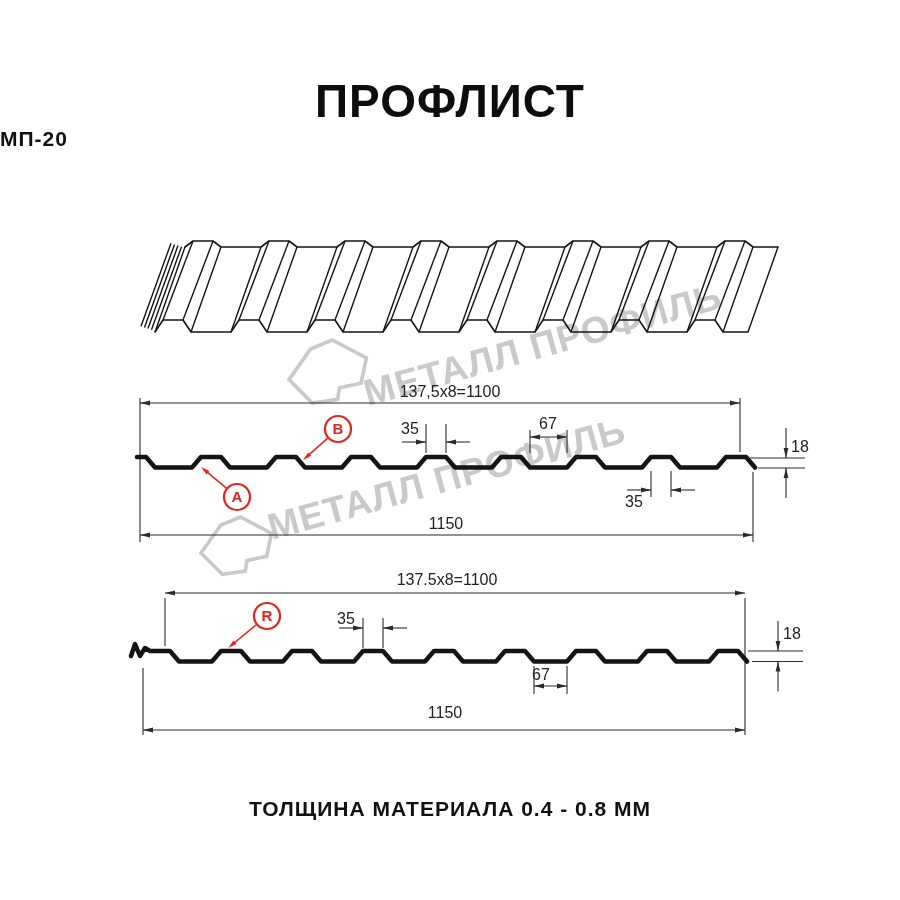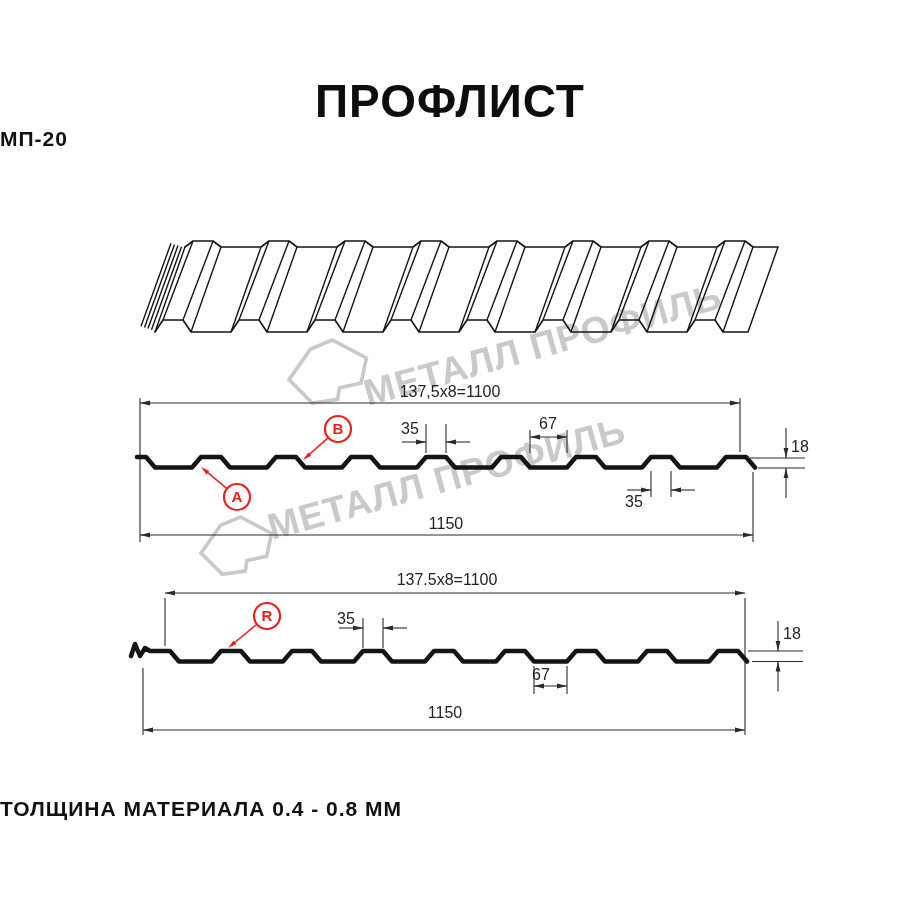--- a/index.html
+++ b/index.html
@@ -9,21 +9,21 @@
   }
   .page-title{
     position:absolute;top:74px;left:0;right:0;text-align:center;
     font-size:46px;font-weight:700;letter-spacing:1px;color:#0d0d0d;
   }
   .page-subtitle{
     position:absolute;top:127px;left:0;right:0;text-align:left;
     font-size:21px;font-weight:600;letter-spacing:1px;color:#111;
   }
   .page-footer{
-    position:absolute;top:797px;left:0;right:0;text-align:left;
+    position:absolute;top:797px;left:0;right:0;text-align:center;
     font-size:21px;font-weight:600;letter-spacing:1px;color:#111;
   }
   svg{position:absolute;top:0;left:0;}
   text{font-family:"Liberation Sans",sans-serif;}
   .dimtxt{font-size:16px;fill:#222;}
   .redtxt{font-size:15px;font-weight:700;}
   .wmtxt{font-size:37px;font-weight:700;letter-spacing:1px;}
 </style>
 </head>
 <body>

